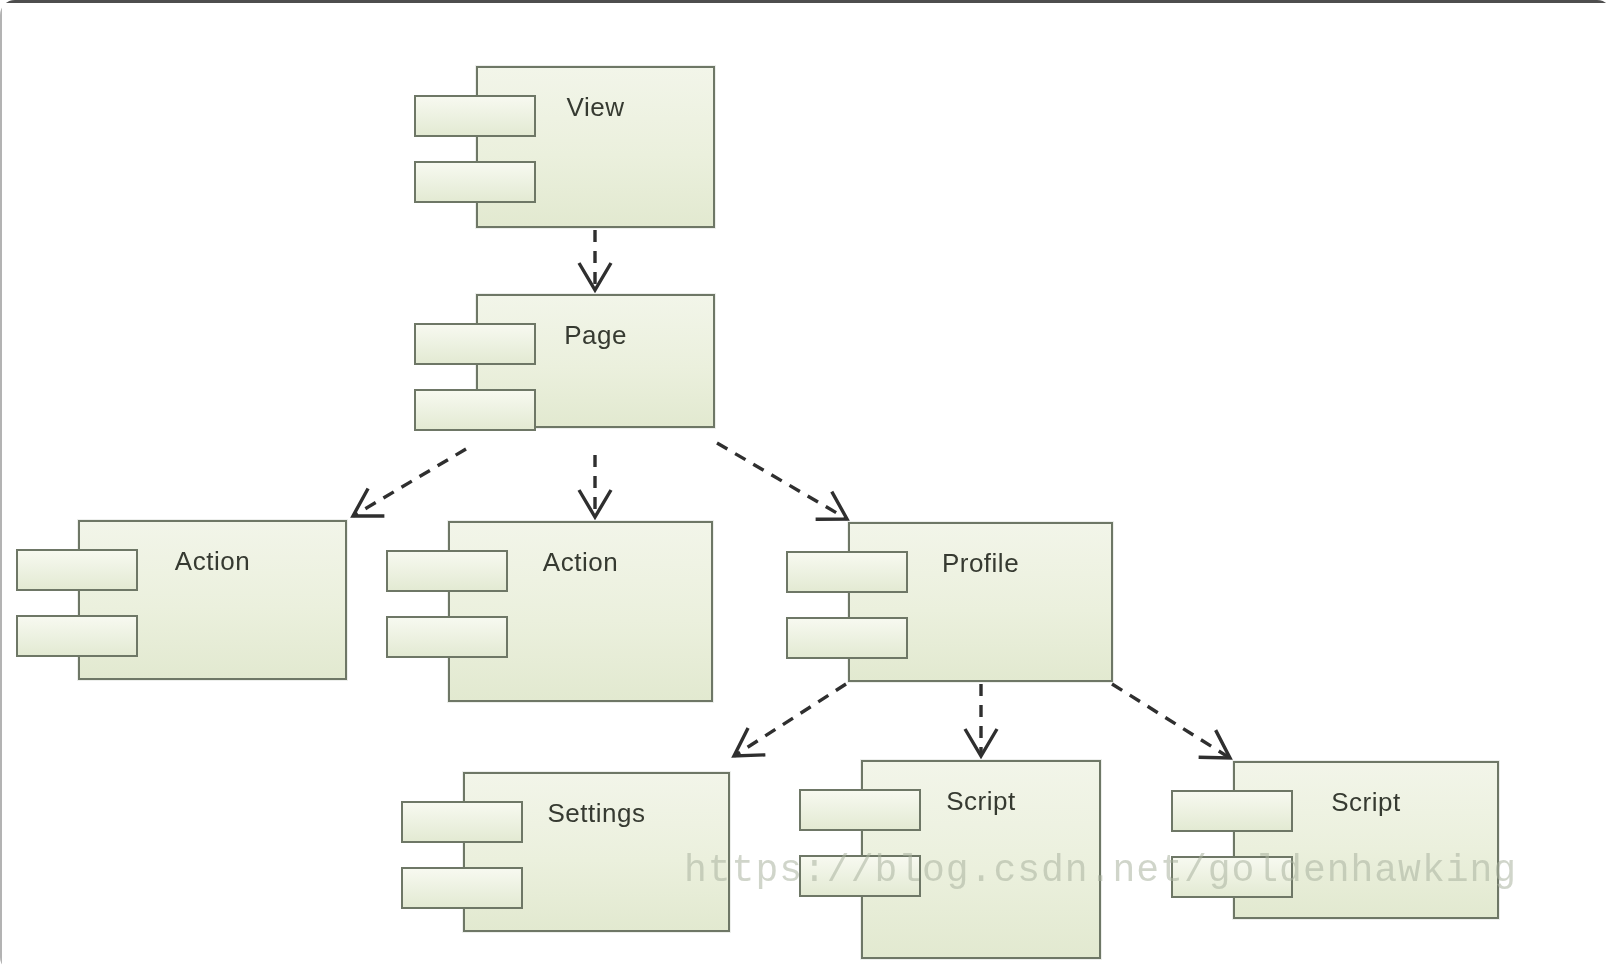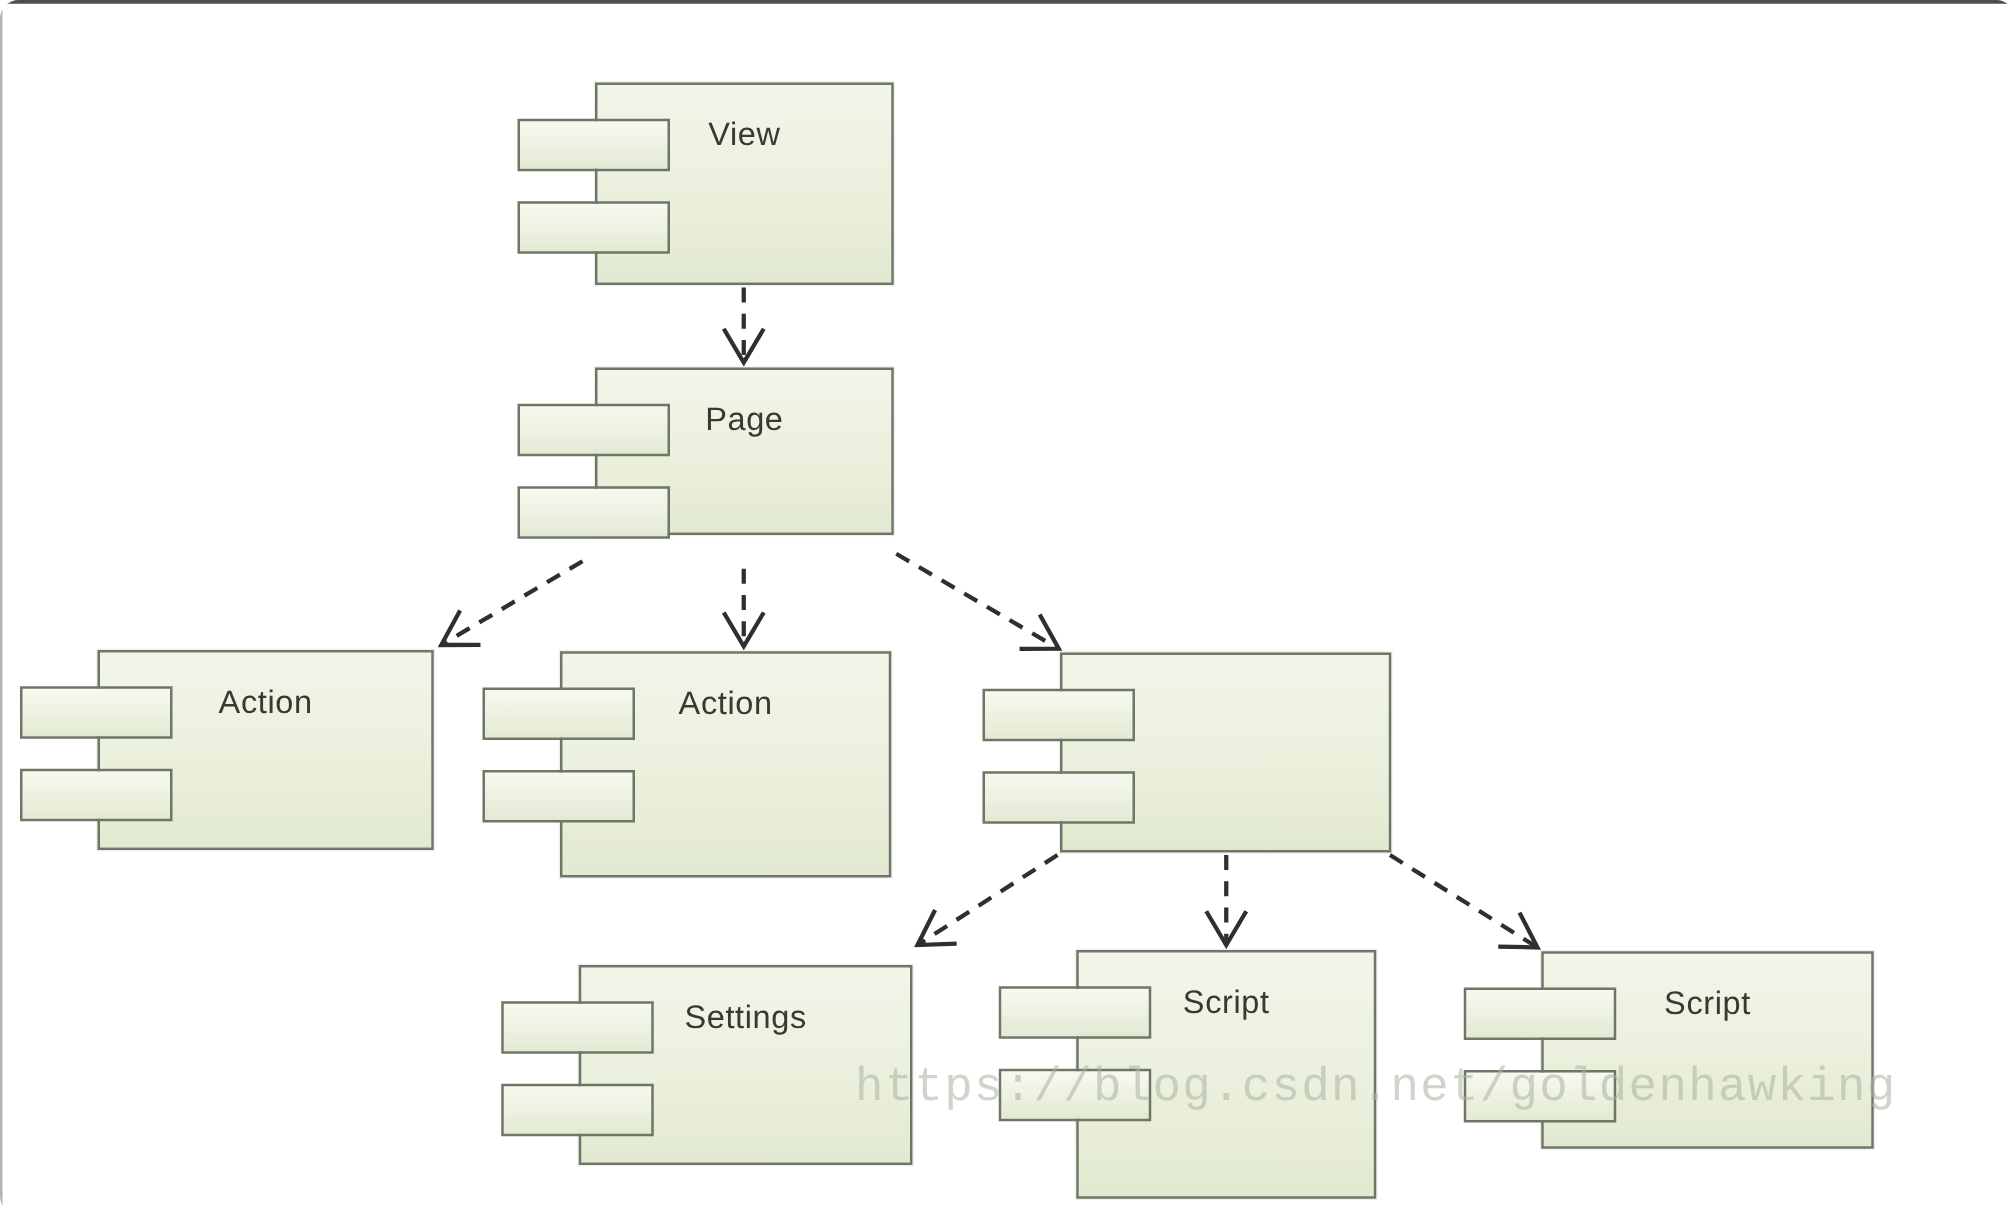--- a/index.html
+++ b/index.html
@@ -91,20 +91,21 @@
         <span class="label">Action</span>
       </div>
       <div class="component" style="left: 448px; top: 521px; width: 265px; height: 181px;">
         <div class="tab tab1"></div>
         <div class="tab tab2"></div>
         <span class="label">Action</span>
       </div>
       <div class="component" style="left: 848px; top: 522px; width: 265px; height: 160px;">
         <div class="tab tab1"></div>
         <div class="tab tab2"></div>
+        <span class="label">Profile</span>
       </div>
       <div class="component" style="left: 463px; top: 772px; width: 267px; height: 160px;">
         <div class="tab tab1"></div>
         <div class="tab tab2"></div>
         <span class="label">Settings</span>
       </div>
       <div class="component" style="left: 861px; top: 760px; width: 240px; height: 199px;">
         <div class="tab tab1"></div>
         <div class="tab tab2"></div>
         <span class="label">Script</span>

